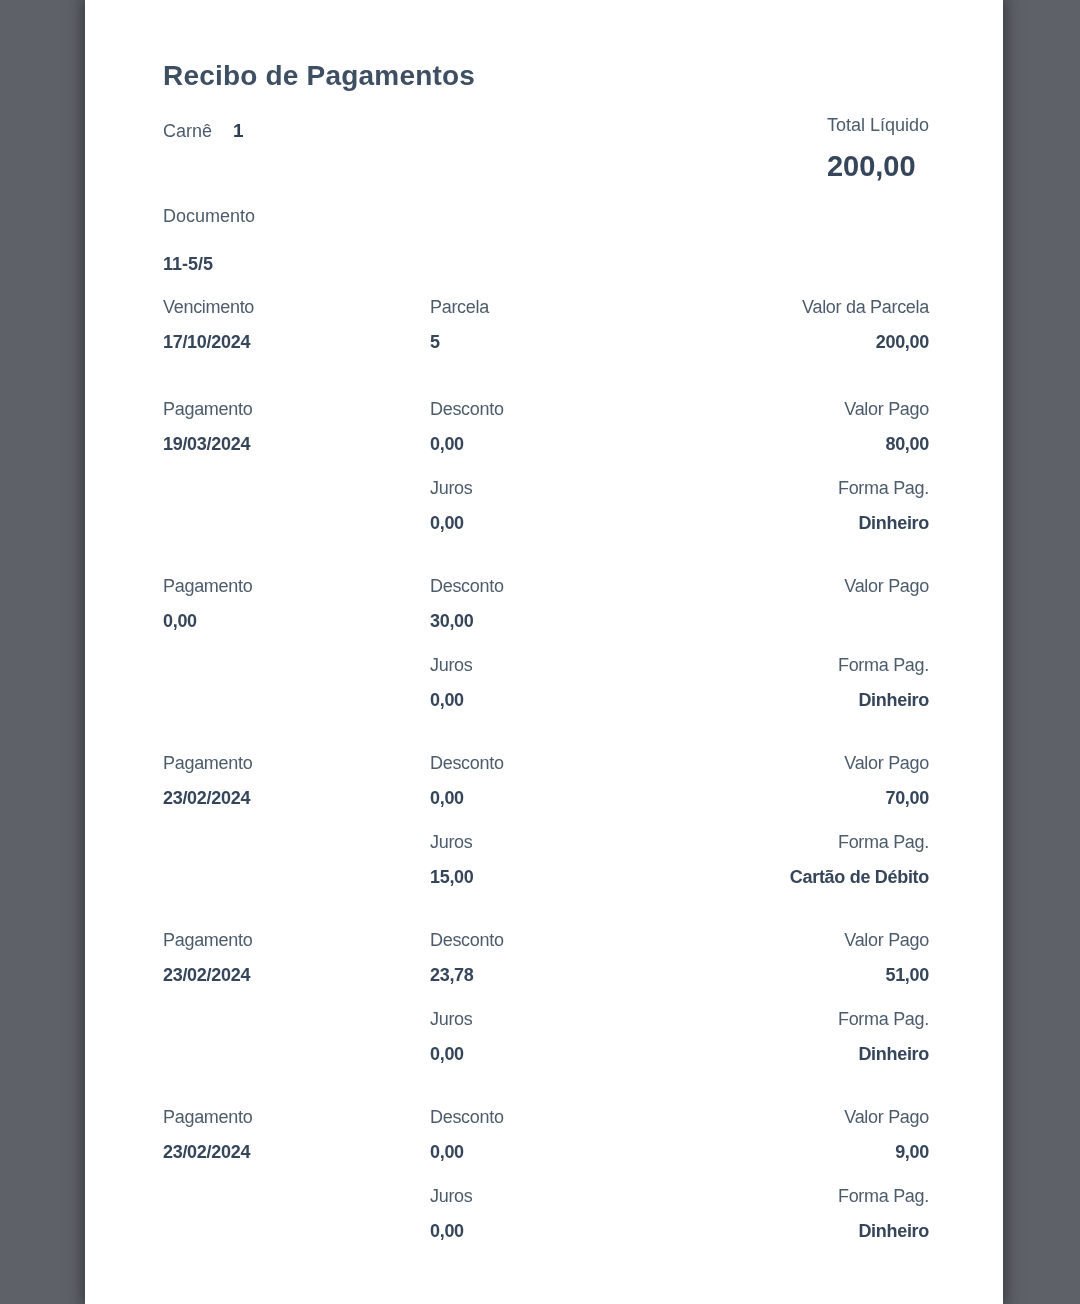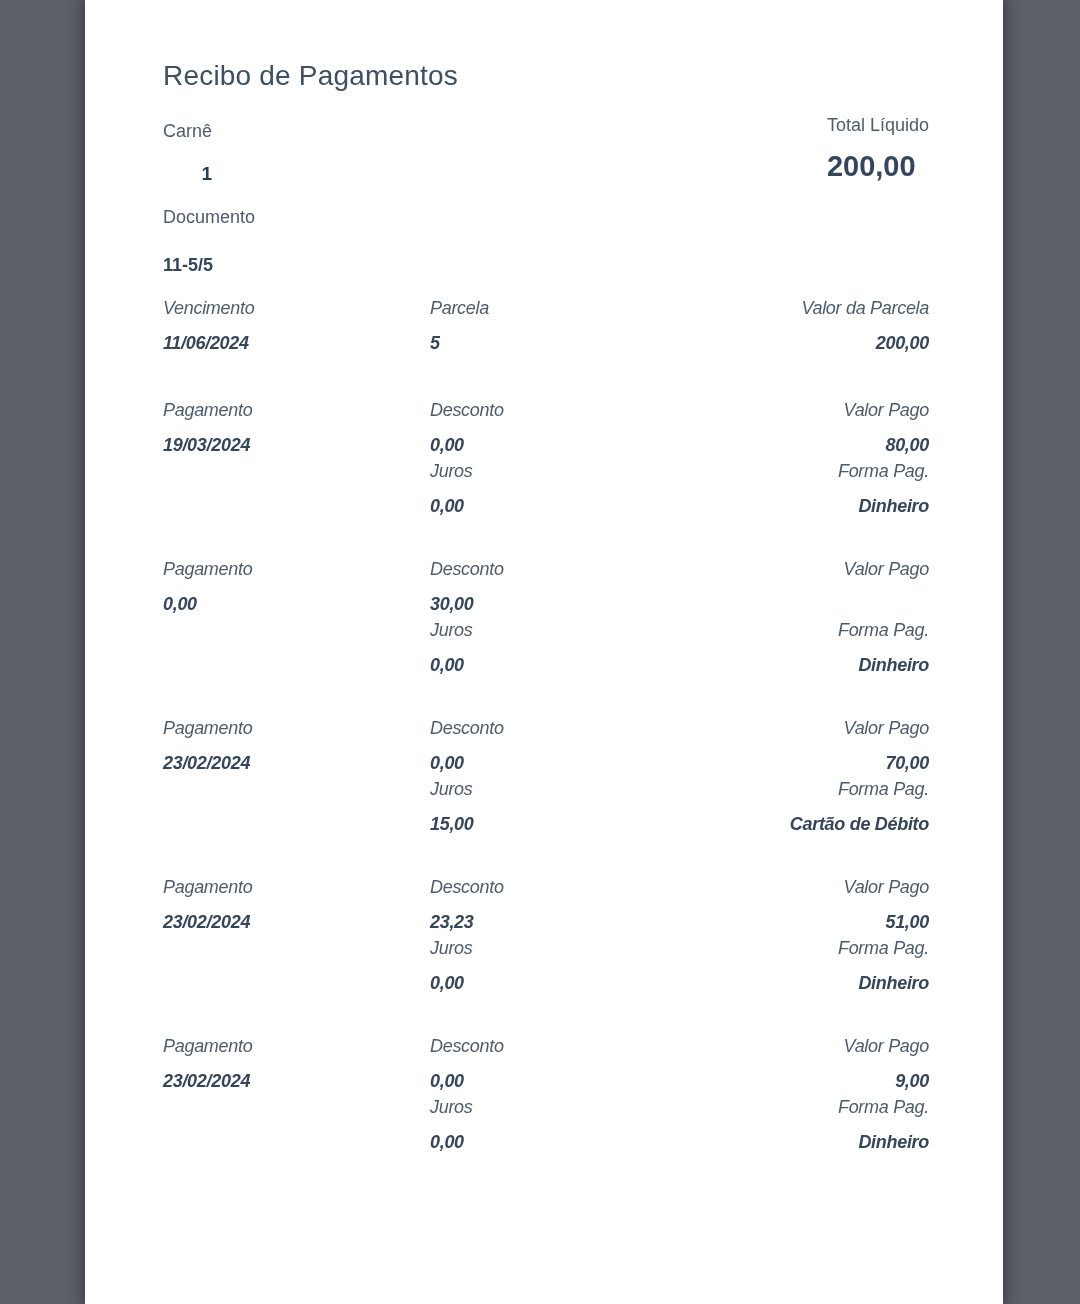--- a/index.html
+++ b/index.html
@@ -17,21 +17,21 @@
     top: 0;
     width: 918px;
     height: 1304px;
     background: #ffffff;
     box-shadow: 0 0 14px 3px rgba(25, 27, 32, 0.55);
     padding: 0 74px 0 78px;
   }
   .page-title {
     margin-top: 60px;
     font-size: 28px;
-    font-weight: normal;
+    font-weight: bold;
     color: #3e4f61;
     letter-spacing: 0.2px;
   }
   .lbl {
     font-size: 18px;
     line-height: 22px;
     font-weight: 400;
     color: #4d5c6c;
   }
   .val {
@@ -43,44 +43,42 @@
   .cond { letter-spacing: -0.3px; }
   .header-row {
     display: flex;
     justify-content: space-between;
     align-items: flex-start;
     margin-top: 22px;
   }
   .carne-field {
     padding-top: 6px;
     display: flex;
-    align-items: flex-end;
+    align-items: center;
     gap: 21px;
-    flex-direction: column;
   }
   .carne-field .val { font-size: 19px; color: #2f3e50; }
   .total-field { text-align: left; }
   .total-value {
     margin-top: 12px;
     font-size: 29px;
     line-height: 36px;
     font-weight: bold;
     color: #36465a;
   }
   .documento-field { margin-top: 21px; }
   .documento-field .val { margin-top: 26px; }
   .grid-line {
     display: grid;
     grid-template-columns: 267px 250px 1fr;
-    font-style: italic;
   }
   .grid-line > :nth-child(3) { text-align: right; }
   .installment-block { margin-top: 21px; }
   .line-values { margin-top: 13px; }
-  .line-sublabels { margin-top: 4px; }
+  .line-sublabels { margin-top: 22px; }
   .payments-list { margin-top: 45px; }
   .payment-block { margin-top: 41px; }
   .payment-block:first-child { margin-top: 0; }
 </style>
 </head>
 <body>
 
 <div class="screen">
   <div class="page">
 
@@ -102,21 +100,21 @@
       <div class="val">11-5/5</div>
     </div>
 
     <div class="installment-block">
       <div class="grid-line">
         <div class="lbl cond">Vencimento</div>
         <div class="lbl cond">Parcela</div>
         <div class="lbl cond">Valor da Parcela</div>
       </div>
       <div class="grid-line line-values">
-        <div class="val cond">11/06/2024</div>
+        <div class="val cond">17/10/2024</div>
         <div class="val cond">5</div>
         <div class="val cond">200,00</div>
       </div>
     </div>
 
     <div class="payments-list">
   <div class="payment-block">
     <div class="grid-line">
       <div class="lbl cond">Pagamento</div>
       <div class="lbl cond">Desconto</div>
@@ -185,21 +183,21 @@
   </div>
 
   <div class="payment-block">
     <div class="grid-line">
       <div class="lbl cond">Pagamento</div>
       <div class="lbl cond">Desconto</div>
       <div class="lbl cond">Valor Pago</div>
     </div>
     <div class="grid-line line-values">
       <div class="val cond">23/02/2024</div>
-      <div class="val cond">23,23</div>
+      <div class="val cond">23,78</div>
       <div class="val cond">51,00</div>
     </div>
     <div class="grid-line line-sublabels">
       <div></div>
       <div class="lbl cond">Juros</div>
       <div class="lbl cond">Forma Pag.</div>
     </div>
     <div class="grid-line line-values">
       <div></div>
       <div class="val cond">0,00</div>

